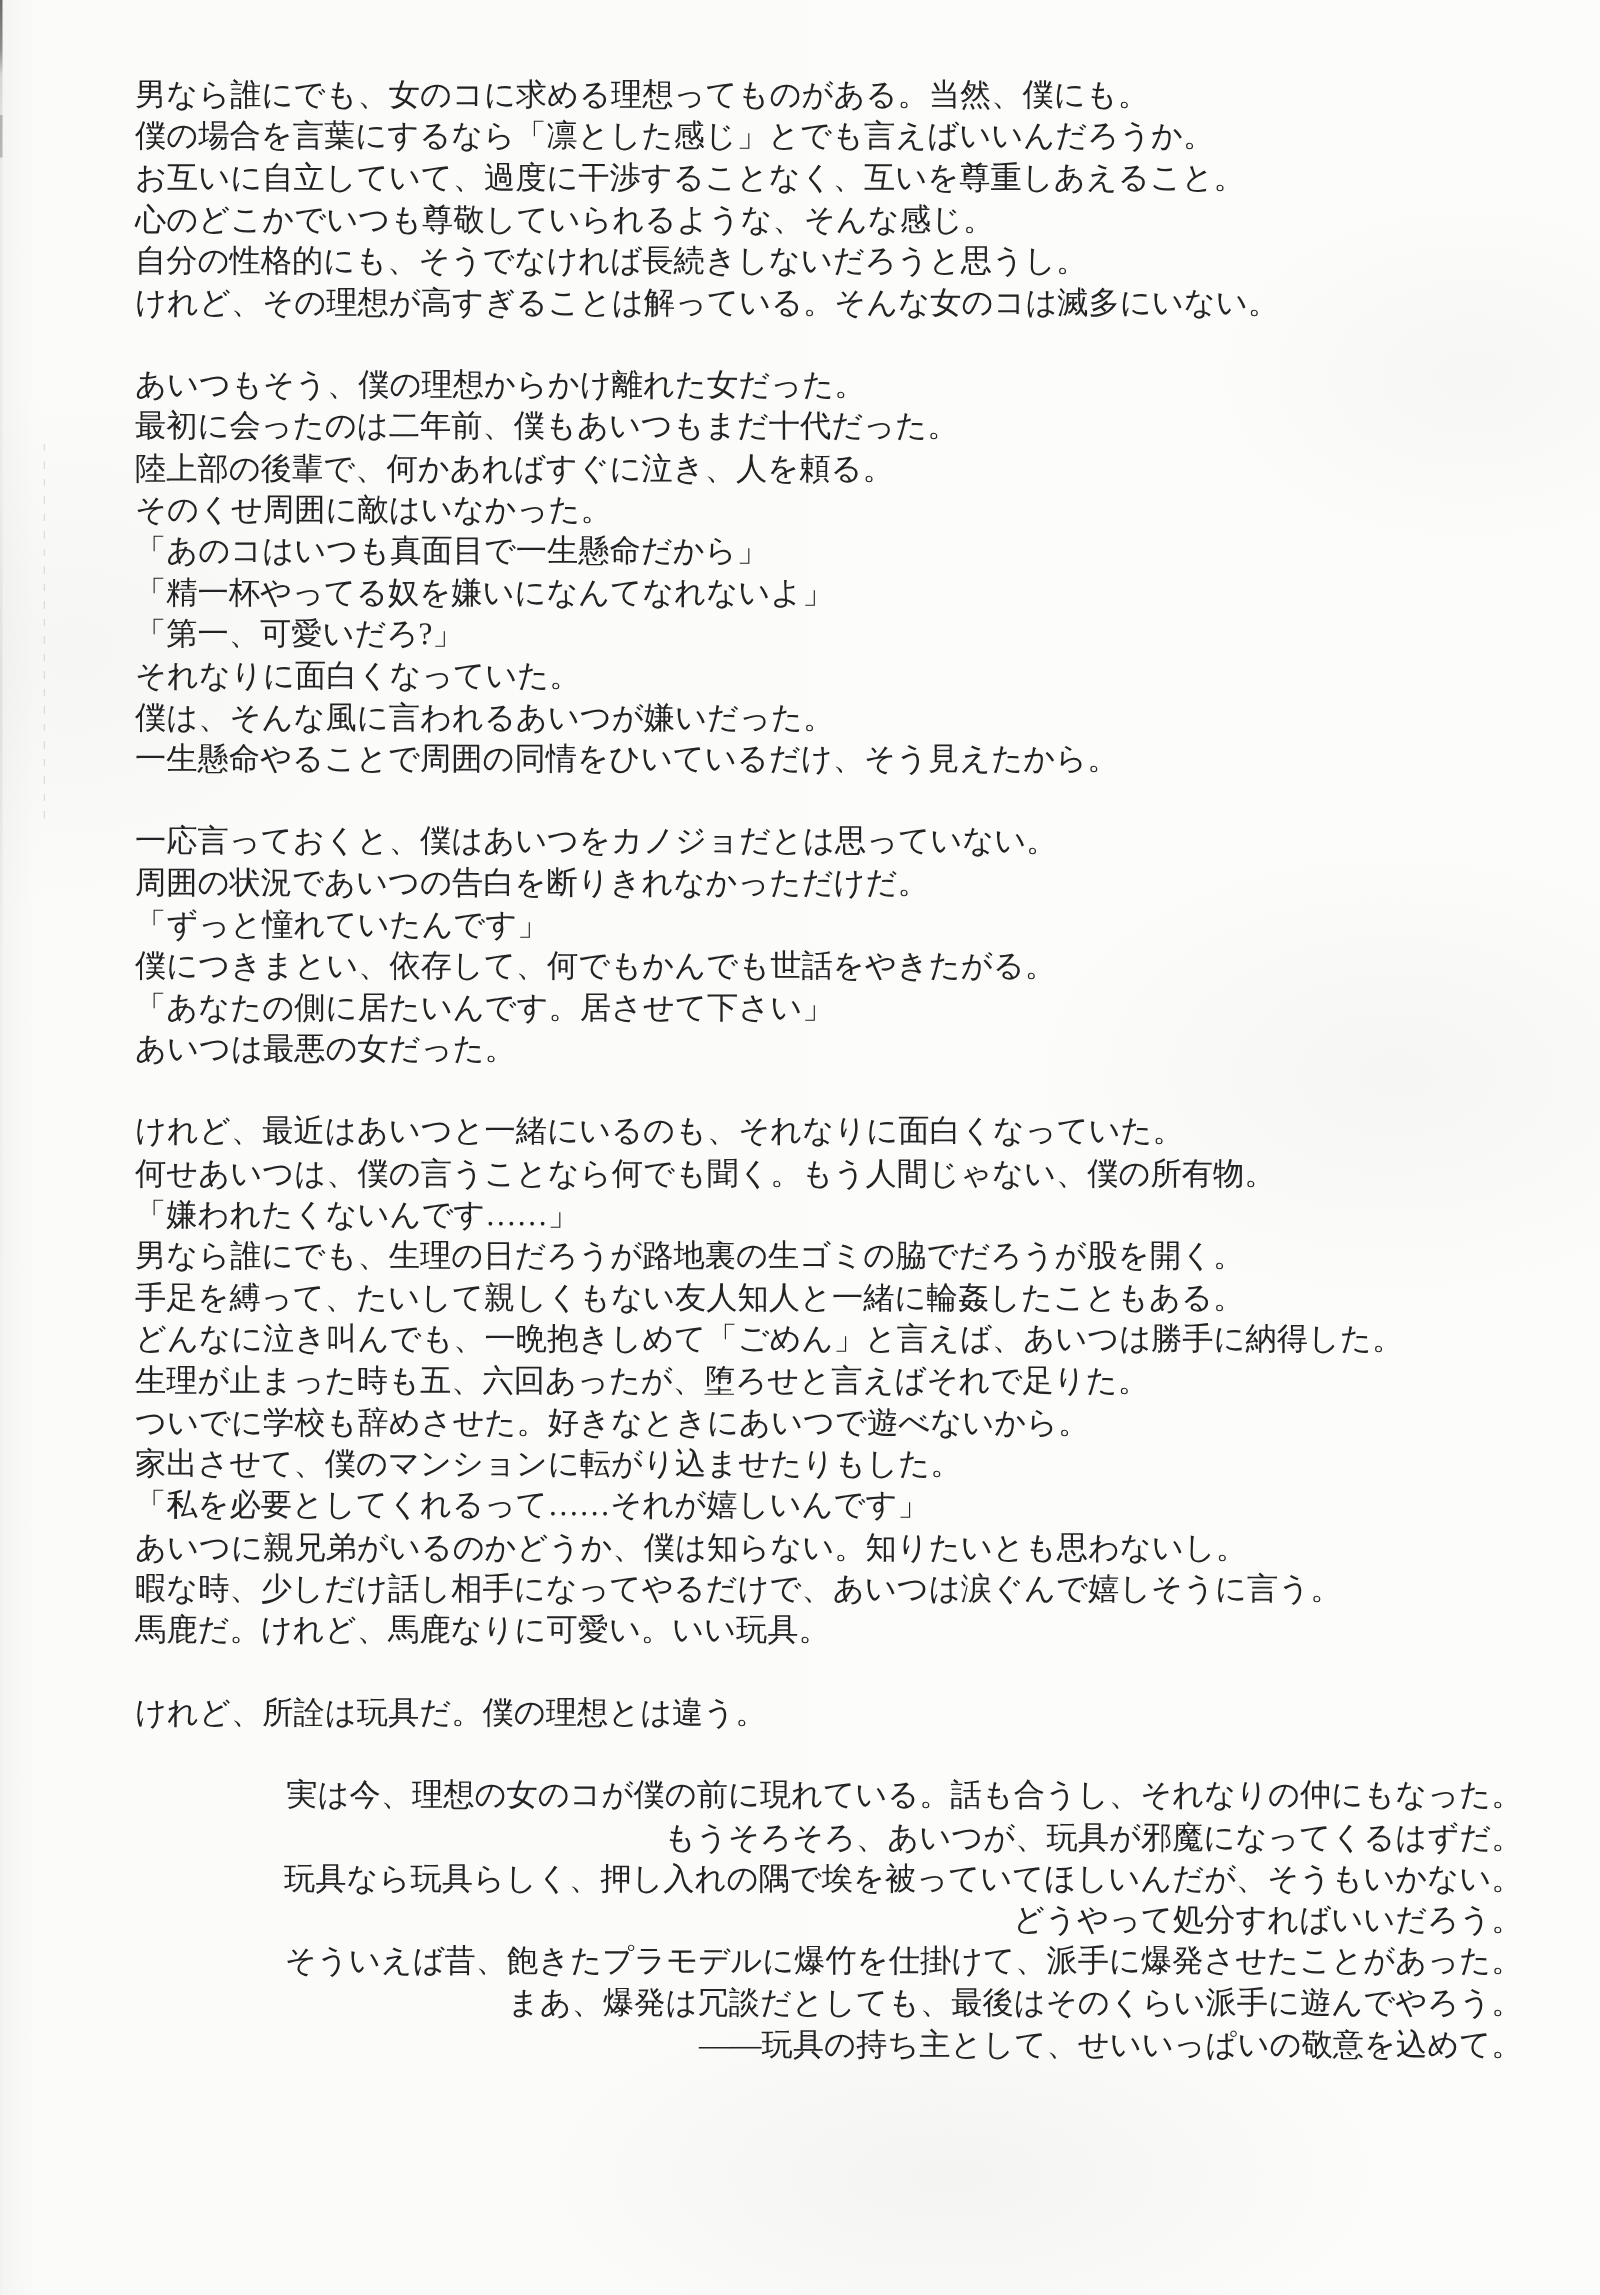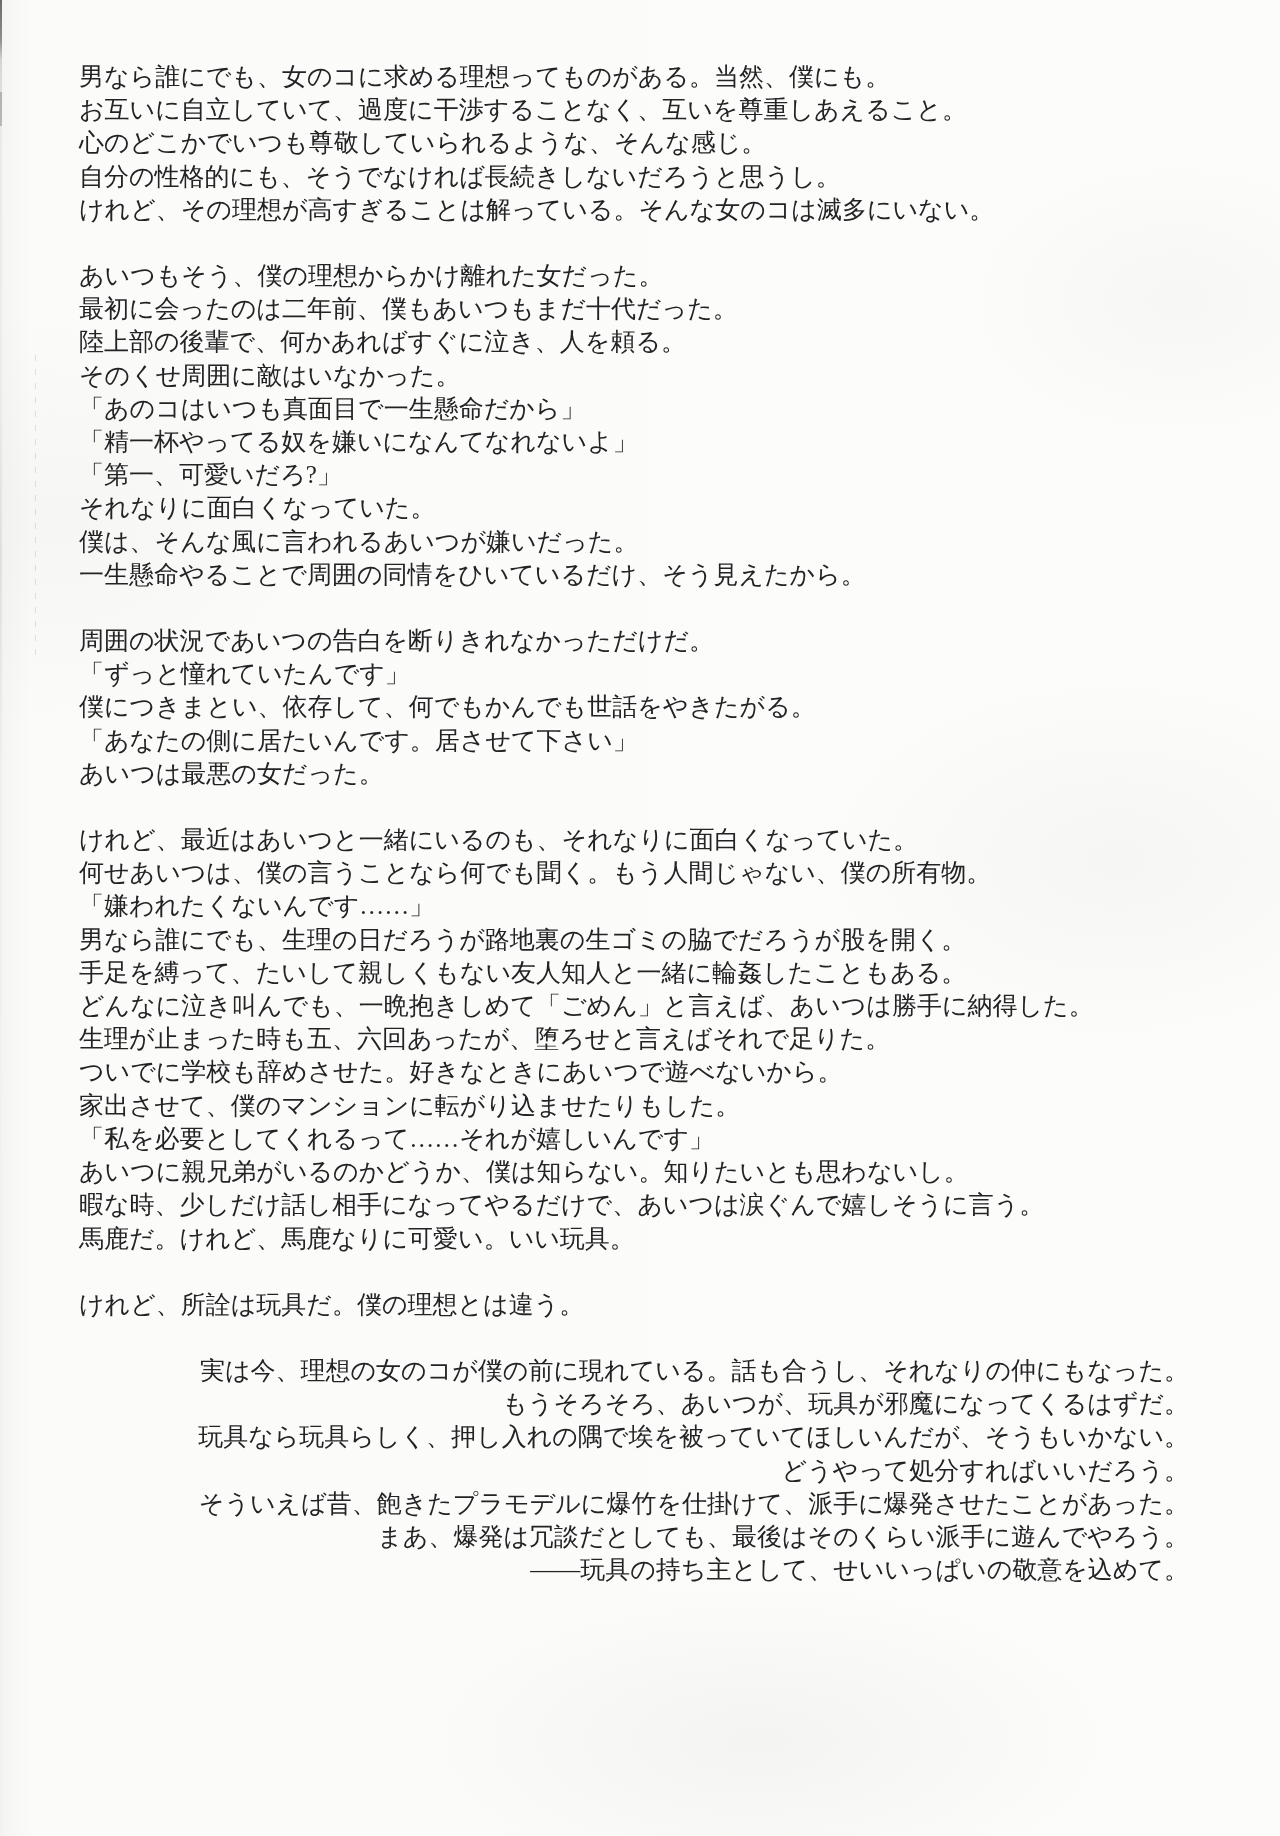--- a/index.html
+++ b/index.html
@@ -15,21 +15,21 @@
     background:
       radial-gradient(ellipse 420px 260px at 1120px 860px, rgba(150,150,145,0.06), rgba(150,150,145,0) 70%),
       radial-gradient(ellipse 500px 220px at 760px 1740px, rgba(140,140,135,0.07), rgba(140,140,135,0) 70%),
       radial-gradient(ellipse 380px 300px at 60px 520px,  rgba(150,150,145,0.05), rgba(150,150,145,0) 70%),
       radial-gradient(ellipse 300px 200px at 1180px 300px, rgba(150,150,145,0.05), rgba(150,150,145,0) 70%),
       linear-gradient(90deg, #f4f4f2 0px, #fbfbf9 30px, #fcfcfa 100%);
     font-family: "Liberation Serif", "DejaVu Serif", serif;
   }
   .text-block {
     position: absolute;
-    left: 79px;
+    left: 108px;
     top: 60px;
     width: 1110px;
     font-size: 25px;
     line-height: 33.2px;
     color: #232326;
     letter-spacing: 0px;
   }
   .para { margin: 0 0 33px 0; padding: 0; }
   .para:last-child { margin-bottom: 0; text-align: right; }
   .line { white-space: nowrap; }
@@ -66,40 +66,42 @@
 <div class="page">
 
   <div class="edge-line"></div>
   <div class="edge-mark" style="left:0; top:92px; width:2px; height:34px;"></div>
   <div class="crease"></div>
 
   <div class="text-block">
 
     <div class="para">
       <div class="line">男なら誰にでも、女のコに求める理想ってものがある。当然、僕にも。</div>
+      <div class="line">僕の場合を言葉にするなら「凛とした感じ」とでも言えばいいんだろうか。</div>
       <div class="line">お互いに自立していて、過度に干渉することなく、互いを尊重しあえること。</div>
       <div class="line">心のどこかでいつも尊敬していられるような、そんな感じ。</div>
       <div class="line">自分の性格的にも、そうでなければ長続きしないだろうと思うし。</div>
       <div class="line">けれど、その理想が高すぎることは解っている。そんな女のコは滅多にいない。</div>
     </div>
 
     <div class="para">
       <div class="line">あいつもそう、僕の理想からかけ離れた女だった。</div>
       <div class="line">最初に会ったのは二年前、僕もあいつもまだ十代だった。</div>
       <div class="line">陸上部の後輩で、何かあればすぐに泣き、人を頼る。</div>
       <div class="line">そのくせ周囲に敵はいなかった。</div>
       <div class="line">「あのコはいつも真面目で一生懸命だから」</div>
       <div class="line">「精一杯やってる奴を嫌いになんてなれないよ」</div>
       <div class="line">「第一、可愛いだろ?」</div>
       <div class="line">それなりに面白くなっていた。</div>
       <div class="line">僕は、そんな風に言われるあいつが嫌いだった。</div>
       <div class="line">一生懸命やることで周囲の同情をひいているだけ、そう見えたから。</div>
     </div>
 
     <div class="para">
+      <div class="line">一応言っておくと、僕はあいつをカノジョだとは思っていない。</div>
       <div class="line">周囲の状況であいつの告白を断りきれなかっただけだ。</div>
       <div class="line">「ずっと憧れていたんです」</div>
       <div class="line">僕につきまとい、依存して、何でもかんでも世話をやきたがる。</div>
       <div class="line">「あなたの側に居たいんです。居させて下さい」</div>
       <div class="line">あいつは最悪の女だった。</div>
     </div>
 
     <div class="para">
       <div class="line">けれど、最近はあいつと一緒にいるのも、それなりに面白くなっていた。</div>
       <div class="line">何せあいつは、僕の言うことなら何でも聞く。もう人間じゃない、僕の所有物。</div>

